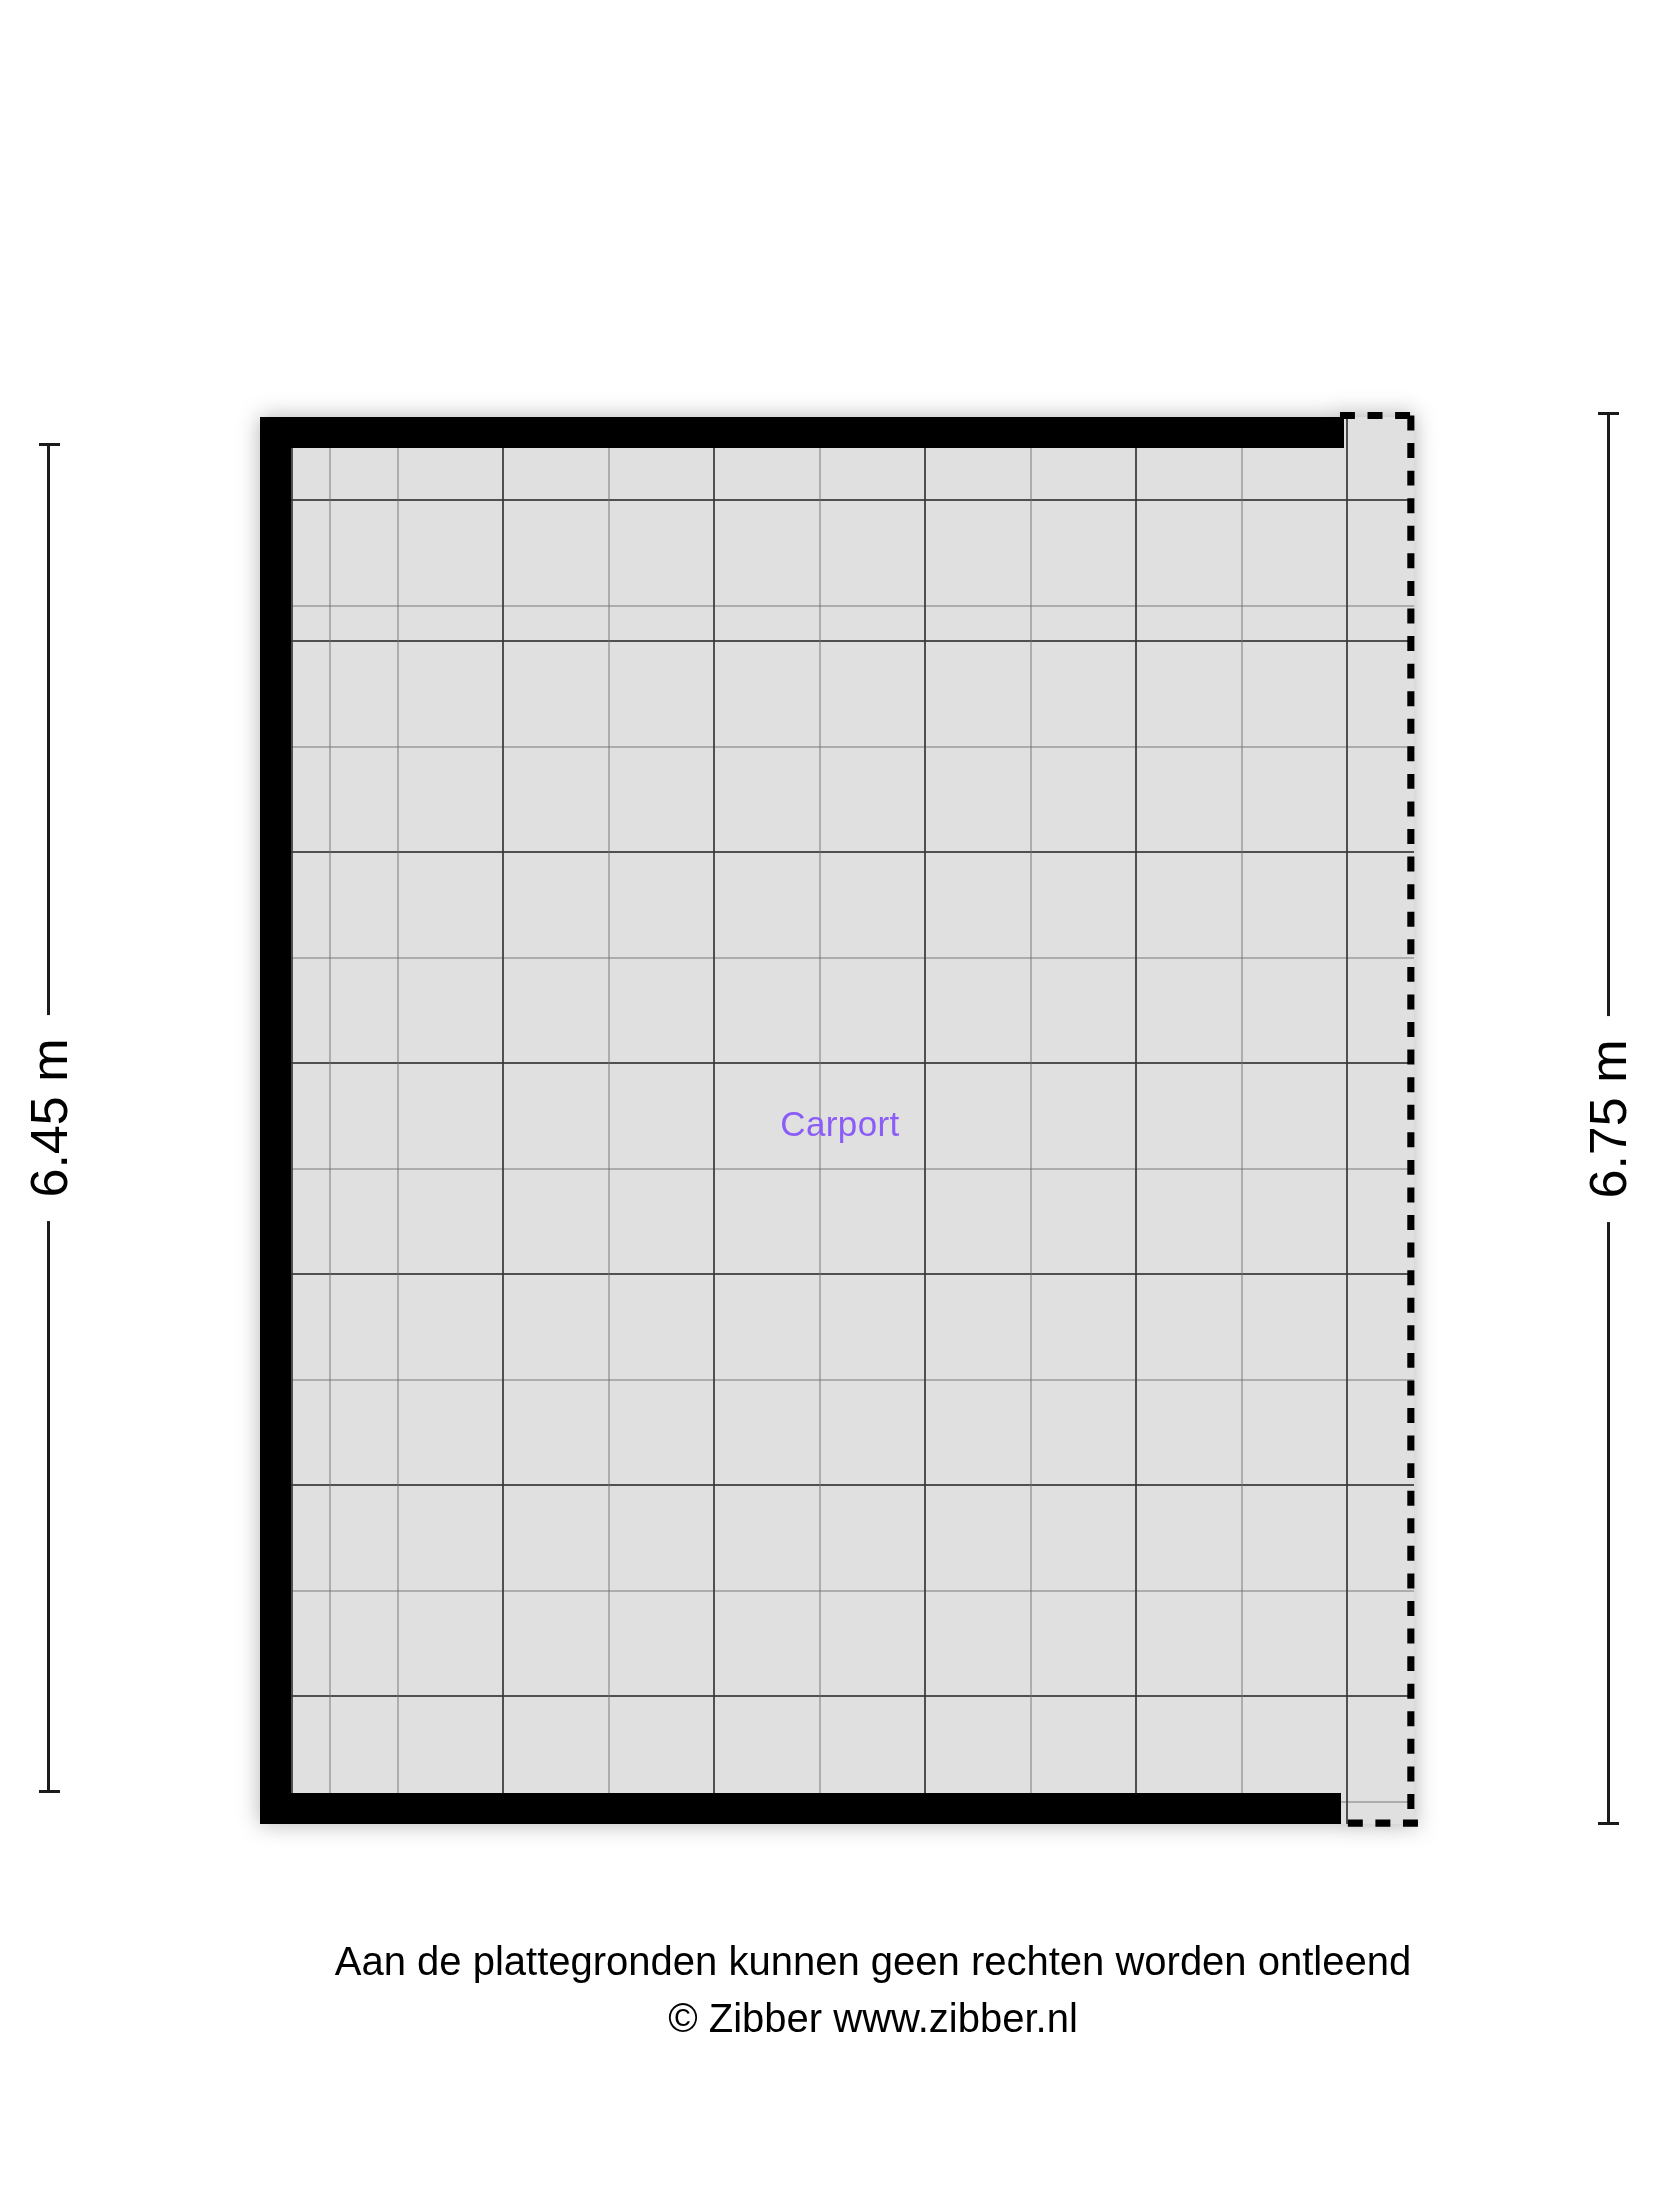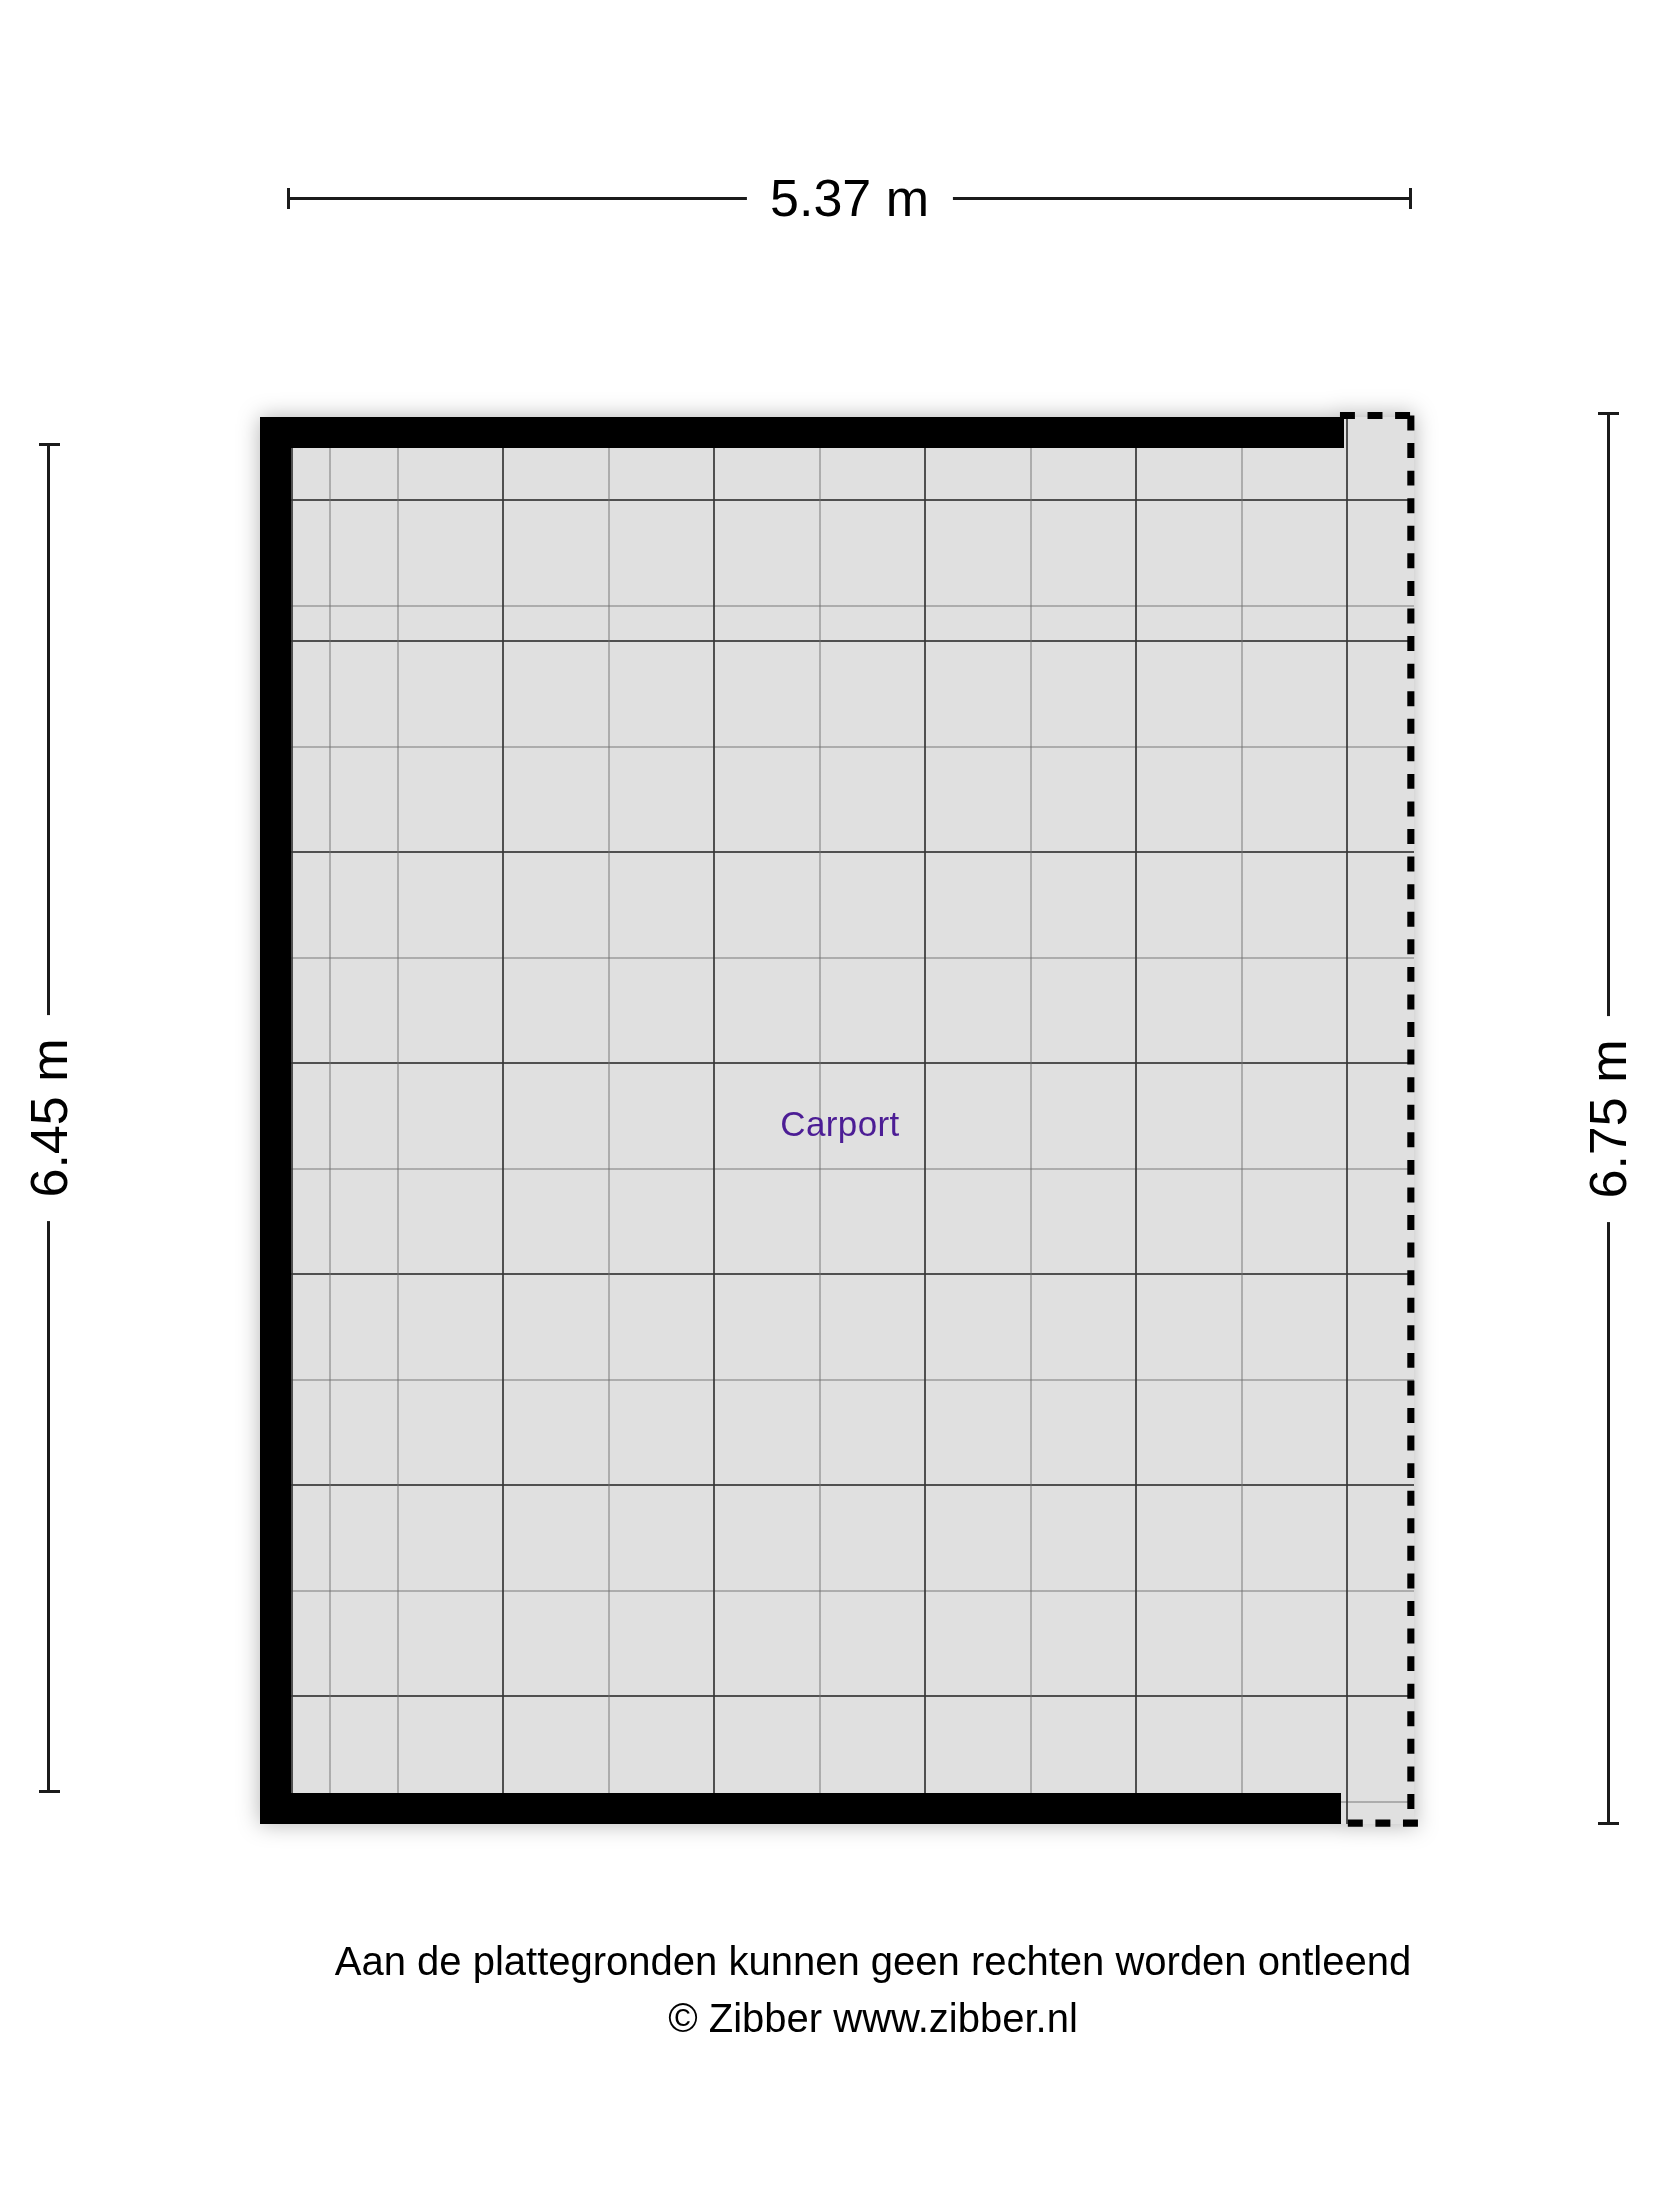--- a/index.html
+++ b/index.html
@@ -72,47 +72,41 @@
   .wall-bottom { left: 0; top: 1376px; width: 1081px; height: 31px; }
 
   .dashes { position: absolute; left: 0; top: 0; overflow: visible; }
   .dashes path { stroke: #000; stroke-width: 9px; fill: none; }
 
   .room-label {
     position: absolute;
     left: 580px; top: 707px;
     transform: translate(-50%, -50%);
     font-size: 35px;
-    color: #4c1d95;
+    color: #8b5cf6;
     letter-spacing: 0.4px;
     white-space: nowrap;
   }
 
   
   .footer {
     position: absolute;
     left: 46px; top: 1933px;
     width: 1654px;
     text-align: center;
     font-size: 40px;
     line-height: 57px;
     color: #000;
   }
 </style>
 </head>
 <body>
 
 <div class="canvas">
 
-  <div class="dim dim-top">
-    <div class="line"></div>
-    <div class="tick tick-a"></div>
-    <div class="tick tick-b"></div>
-    <span class="lbl">5.37 m</span>
-  </div>
 
   <div class="dim dim-vert dim-left">
     <div class="line"></div>
     <div class="tick tick-a"></div>
     <div class="tick tick-b"></div>
     <span class="lbl">6.45 m</span>
   </div>
 
   <div class="dim dim-vert dim-right">
     <div class="line"></div>

